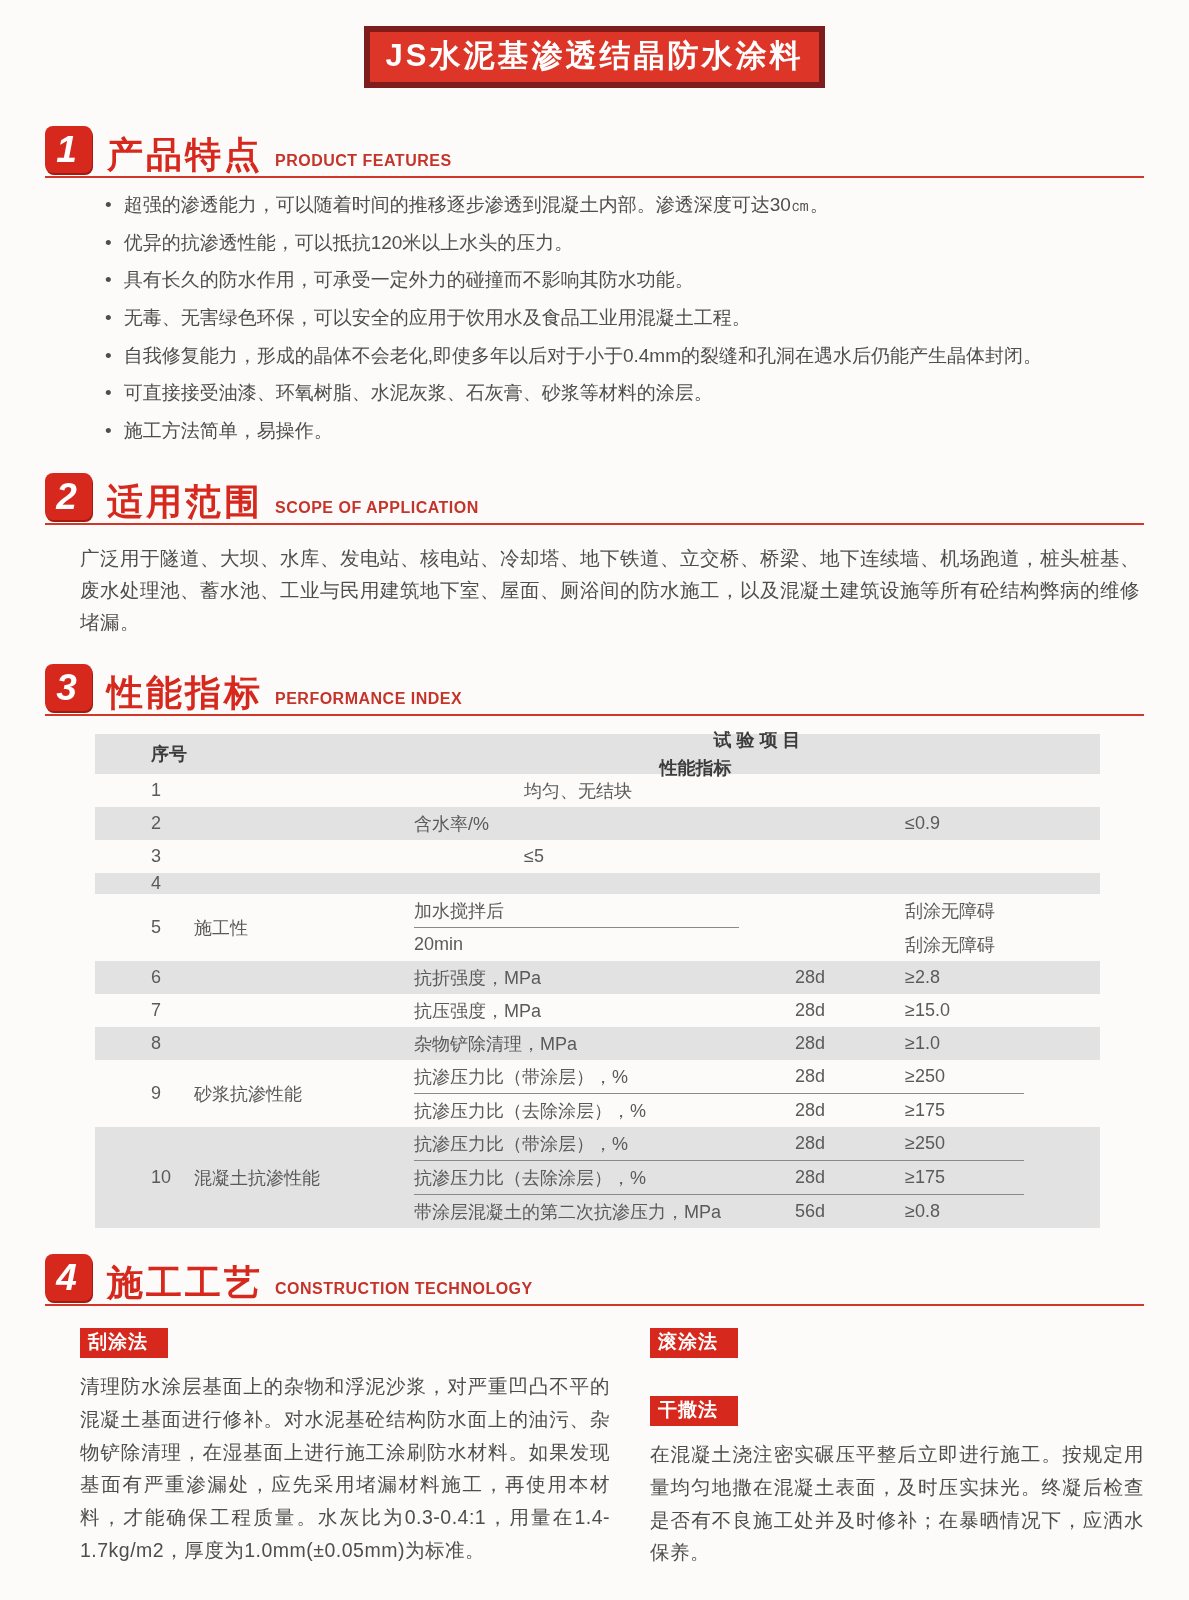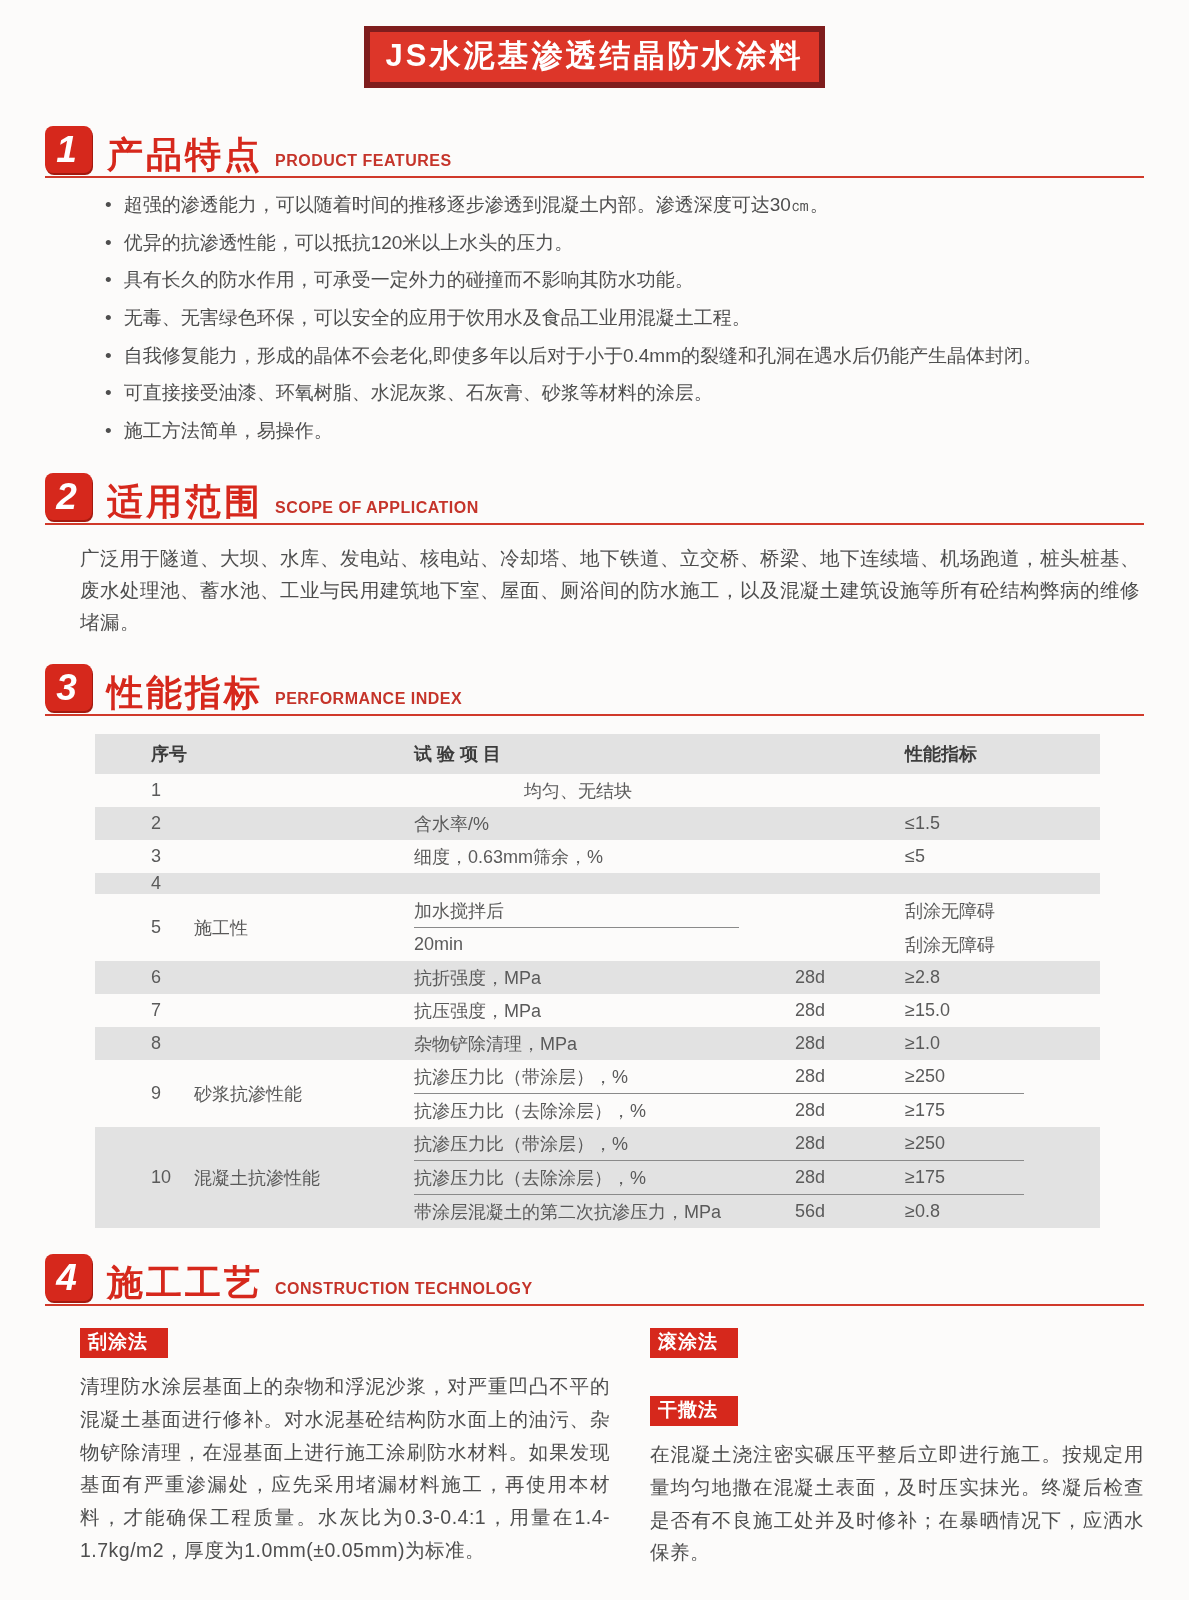--- a/index.html
+++ b/index.html
@@ -115,21 +115,21 @@
     <div class="sec-title">性能指标</div>
     <div class="sec-sub">PERFORMANCE INDEX</div>
   </div>
 
   <div class="ptable">
 
     <div class="t-row t-head">
       <div class="c-seq">序号</div>
       <div class="c-cat"></div>
       <div class="t-body">
-          <div class="t-sub" style="height:52px;">
+          <div class="t-sub" style="height:52px;flex-direction:column;">
         <div class="c-item">试 验 项 目</div>
         <div class="c-age"></div>
         <div class="c-val">性能指标</div>
       </div>
         </div>
     </div>
 
     <div class="t-row">
       <div class="c-seq">1</div>
       <div class="c-cat"></div>
@@ -141,31 +141,30 @@
         </div>
     </div>
 
     <div class="t-row shade">
       <div class="c-seq">2</div>
       <div class="c-cat"></div>
       <div class="t-body">
           <div class="t-sub">
         <div class="c-item">含水率/%</div>
         <div class="c-age"></div>
-        <div class="c-val">≤1.5</div>
+        <div class="c-val">≤0.9</div>
       </div>
         </div>
     </div>
 
     <div class="t-row">
       <div class="c-seq">3</div>
       <div class="c-cat"></div>
       <div class="t-body">
           <div class="t-sub">
-        <div class="c-item">细度，0.63mm筛余，%</div>
         <div class="c-age"></div>
         <div class="c-val">≤5</div>
       </div>
         </div>
     </div>
 
     <div class="t-row shade">
       <div class="c-seq">4</div>
       <div class="c-cat"></div>
     </div>

